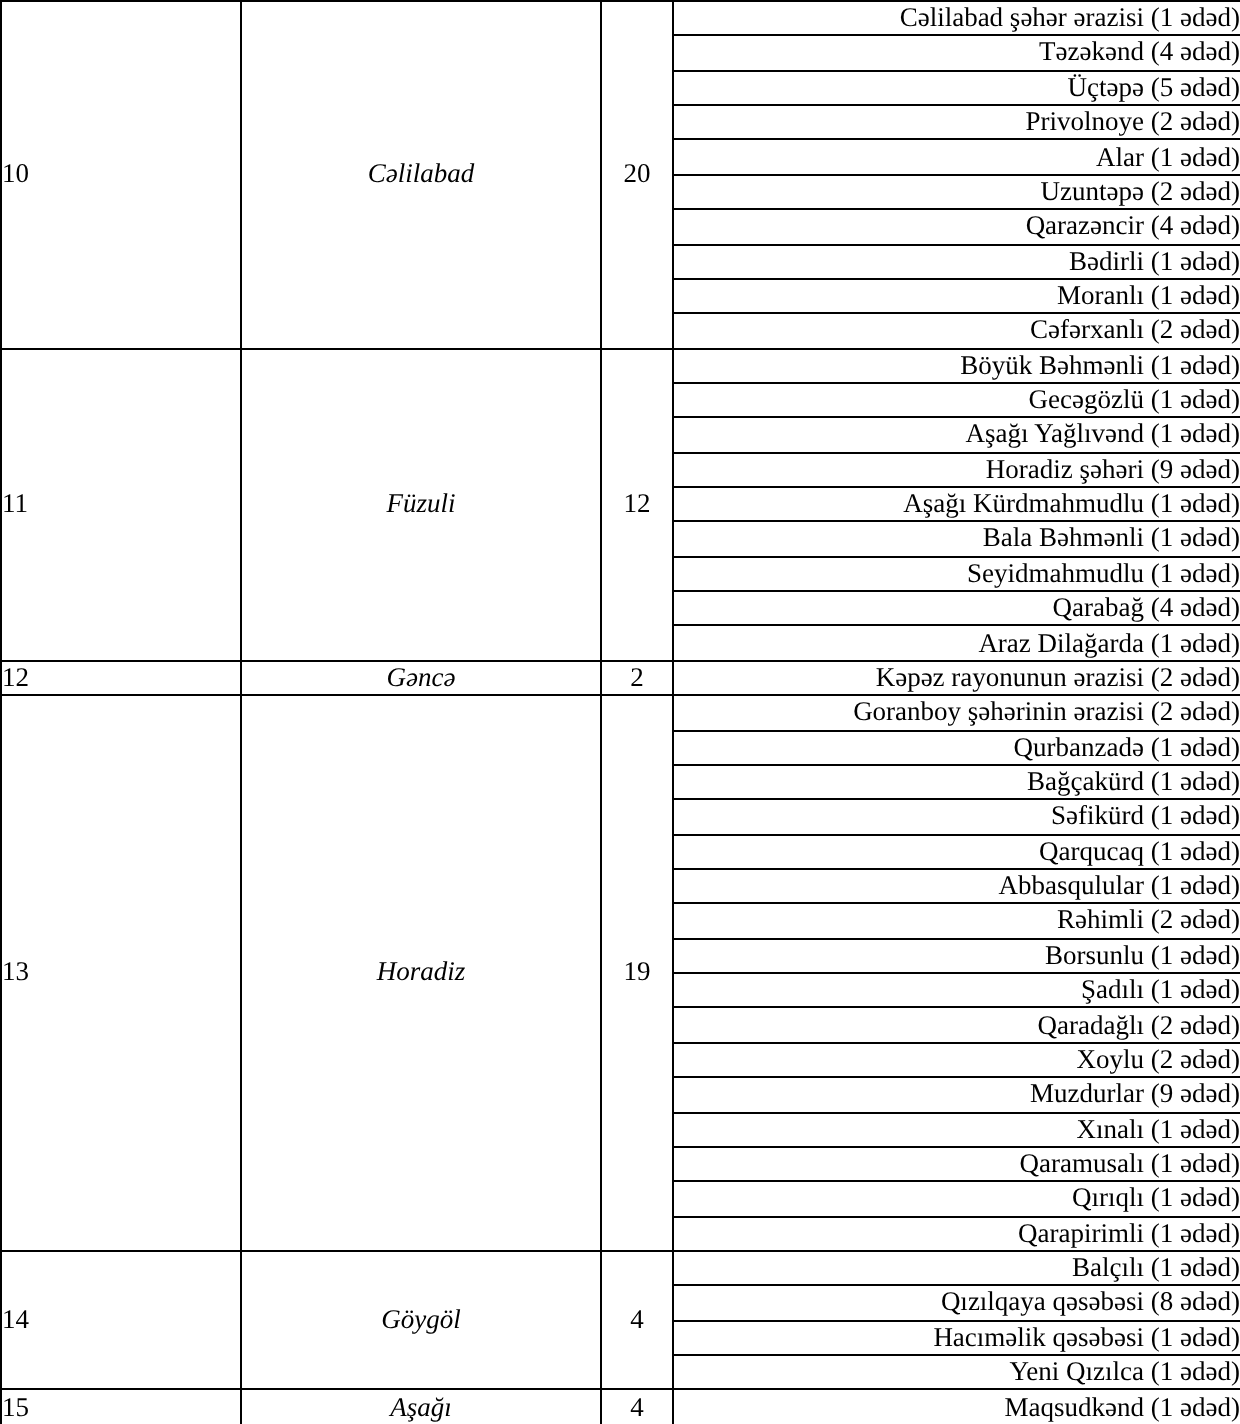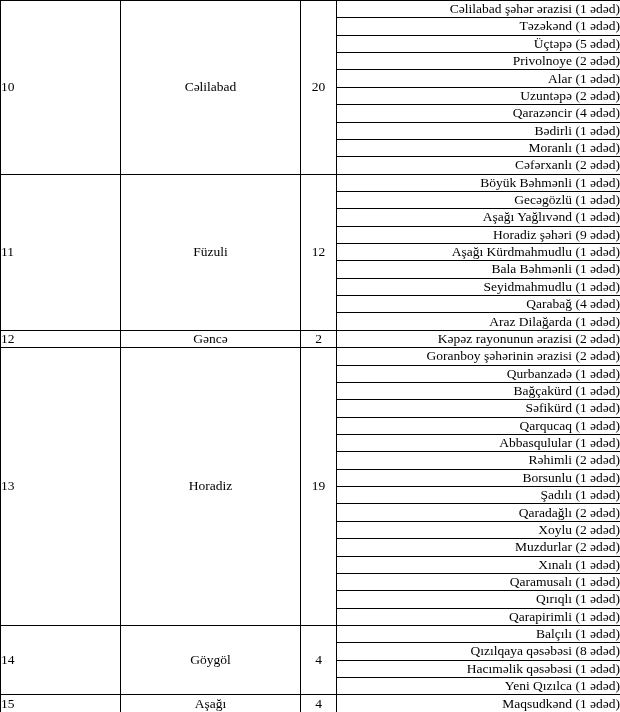--- a/index.html
+++ b/index.html
@@ -25,21 +25,21 @@
   }
   table.doc-table td {
     border: 1px solid #000000;
     padding: 0;
     line-height: 1.05;
     overflow: hidden;
     white-space: nowrap;
     vertical-align: middle;
   }
   td.c-no       { text-align: left; }
-  td.c-district { text-align: center; }
+  td.c-district { text-align: center; font-style: italic; }
   td.c-count    { text-align: center; }
   td.c-settlement {
     text-align: right;
     padding-left: 9px;
   }
 </style>
 </head>
 <body>
 
 <div class="page">
@@ -51,21 +51,21 @@
       <col style="width:284px">
     </colgroup>
     <tbody id="table-body">
         <tr>
           <td class="c-no" rowspan="10">10</td>
           <td class="c-district" rowspan="10">Cəlilabad</td>
           <td class="c-count" rowspan="10">20</td>
           <td class="c-settlement">Cəlilabad şəhər ərazisi (1 ədəd)</td>
         </tr>
         <tr>
-          <td class="c-settlement">Təzəkənd (1 ədəd)</td>
+          <td class="c-settlement">Təzəkənd (4 ədəd)</td>
         </tr>
         <tr>
           <td class="c-settlement">Üçtəpə (5 ədəd)</td>
         </tr>
         <tr>
           <td class="c-settlement">Privolnoye (2 ədəd)</td>
         </tr>
         <tr>
           <td class="c-settlement">Alar (1 ədəd)</td>
         </tr>
@@ -150,21 +150,21 @@
         <tr>
           <td class="c-settlement">Şadılı (1 ədəd)</td>
         </tr>
         <tr>
           <td class="c-settlement">Qaradağlı (2 ədəd)</td>
         </tr>
         <tr>
           <td class="c-settlement">Xoylu (2 ədəd)</td>
         </tr>
         <tr>
-          <td class="c-settlement">Muzdurlar (2 ədəd)</td>
+          <td class="c-settlement">Muzdurlar (9 ədəd)</td>
         </tr>
         <tr>
           <td class="c-settlement">Xınalı (1 ədəd)</td>
         </tr>
         <tr>
           <td class="c-settlement">Qaramusalı (1 ədəd)</td>
         </tr>
         <tr>
           <td class="c-settlement">Qırıqlı (1 ədəd)</td>
         </tr>

